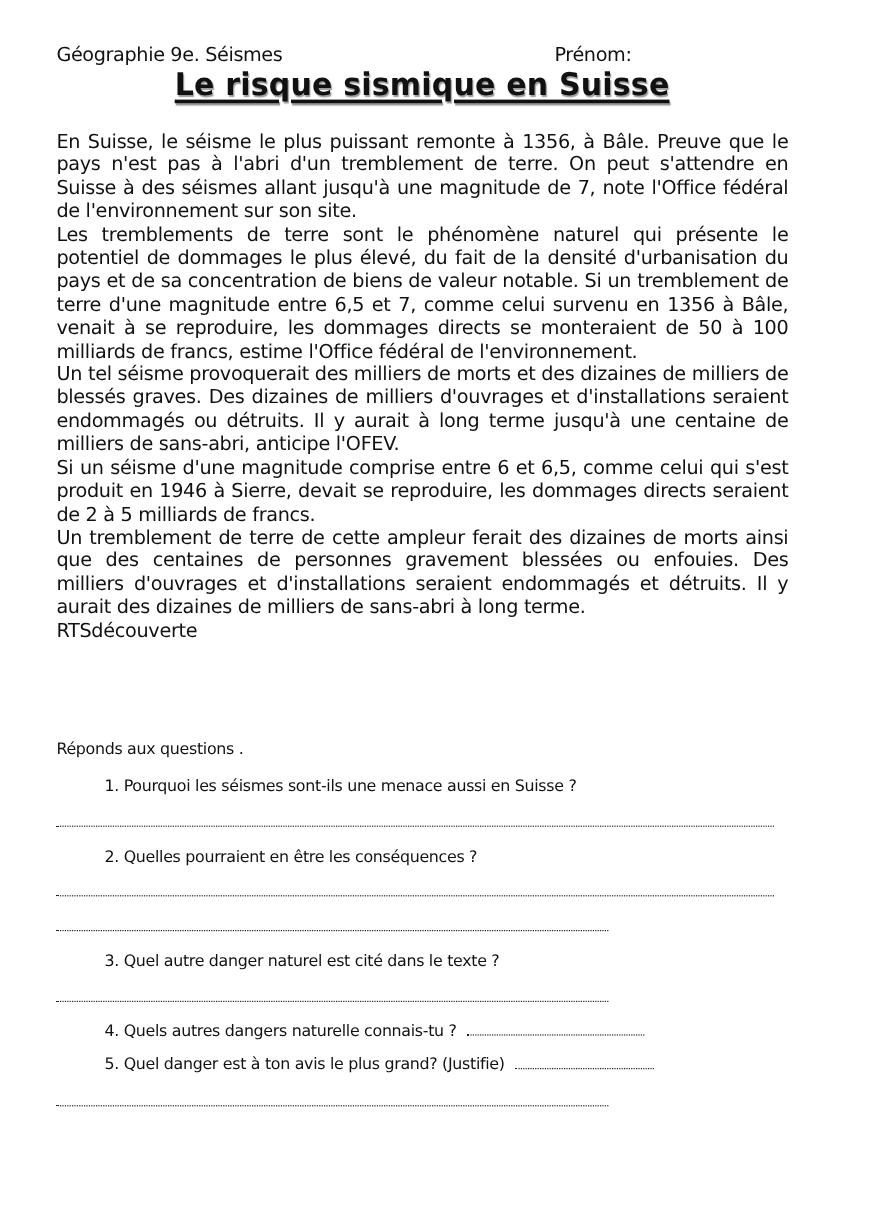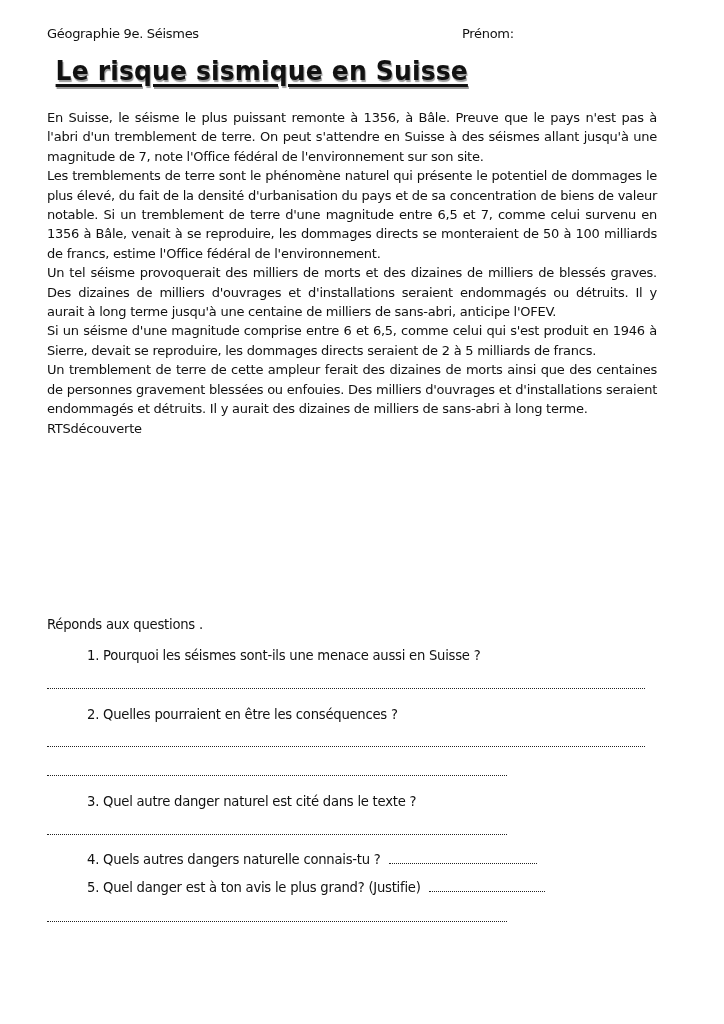--- a/index.html
+++ b/index.html
@@ -16,62 +16,62 @@
       color: #111111;
     }
     .page {
       position: absolute;
       left: 47px;
       top: 0;
       width: 610px;
     }
     .header {
       position: absolute;
-      top: 26px;
+      top: 36px;
       left: 0;
       width: 610px;
       height: 18px;
-      font-size: 13px;
+      font-size: 16px;
       letter-spacing: -0.3px;
     }
     .header .subject {
       position: absolute;
       left: 0;
       top: 0;
     }
     .header .firstname {
       position: absolute;
       left: 415px;
       top: 0;
     }
     .title-wrap {
       position: absolute;
       top: 56px;
       left: 0;
       width: 610px;
-      text-align: left;
+      text-align: center;
     }
     .title {
       display: inline-block;
       font-size: 26px;
       font-weight: bold;
       letter-spacing: 0.2px;
       text-decoration: underline;
       text-decoration-thickness: 3px;
       text-underline-offset: 4px;
       text-shadow: 1px 2px 1px #9a9a9a;
       color: #111;
       transform: scaleX(0.96);
     }
     .body-text {
       position: absolute;
       top: 108px;
       left: 0;
       width: 610px;
-      font-size: 13px;
+      font-size: 16px;
       line-height: 19.4px;
       text-align: justify;
       letter-spacing: -0.25px;
       word-spacing: 0px;
     }
     .body-text p {
       margin: 0;
     }
     .source-line {
       margin: 0;

